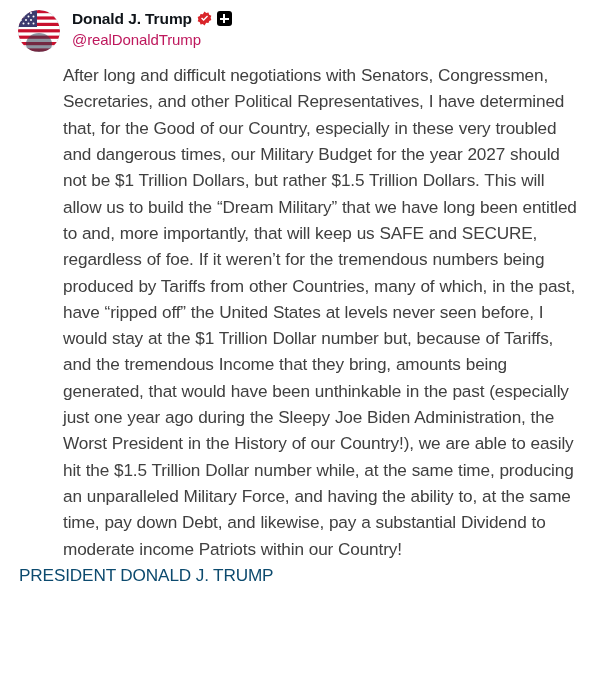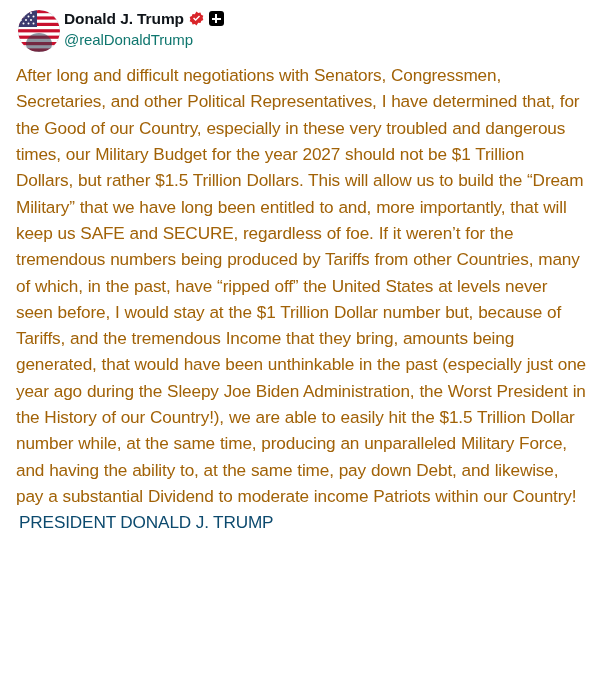--- a/index.html
+++ b/index.html
@@ -19,21 +19,21 @@
     height: 680px;
     box-sizing: border-box;
     padding: 10px 14px 0 14px;
     background: #ffffff;
     display: flex;
     flex-direction: column;
   }
   .post-header {
     display: flex;
     align-items: flex-start;
-    gap: 4px;
+    gap: 12px;
     padding-left: 4px;
     margin-bottom: 10px;
   }
   .avatar {
     width: 42px;
     height: 42px;
     border-radius: 50%;
     overflow: hidden;
     flex: 0 0 auto;
     position: relative;
@@ -78,31 +78,32 @@
     background: #ffffff;
   }
   .plus-badge::before {
     left: 3px; right: 3px; top: 6.5px; height: 2px;
   }
   .plus-badge::after {
     top: 3px; bottom: 3px; left: 6.5px; width: 2px;
   }
   .handle {
     font-size: 15px;
-    color: #0f766e;
+    color: #be185d;
     margin-top: 4px;
     letter-spacing: -0.1px;
   }
   .post-body {
     font-size: 17.2px;
     line-height: 1.53;
-    color: #a16207;
+    color: #404040;
     letter-spacing: -0.15px;
     padding: 0 2px;
     word-spacing: 0.3px;
+    margin-left: 47px;
   }
   .signature {
     font-size: 17.2px;
     line-height: 1.53;
     color: #0c4a6e;
     letter-spacing: -0.15px;
     padding: 0 2px;
     padding-left: 5px;
   }
 </style>

